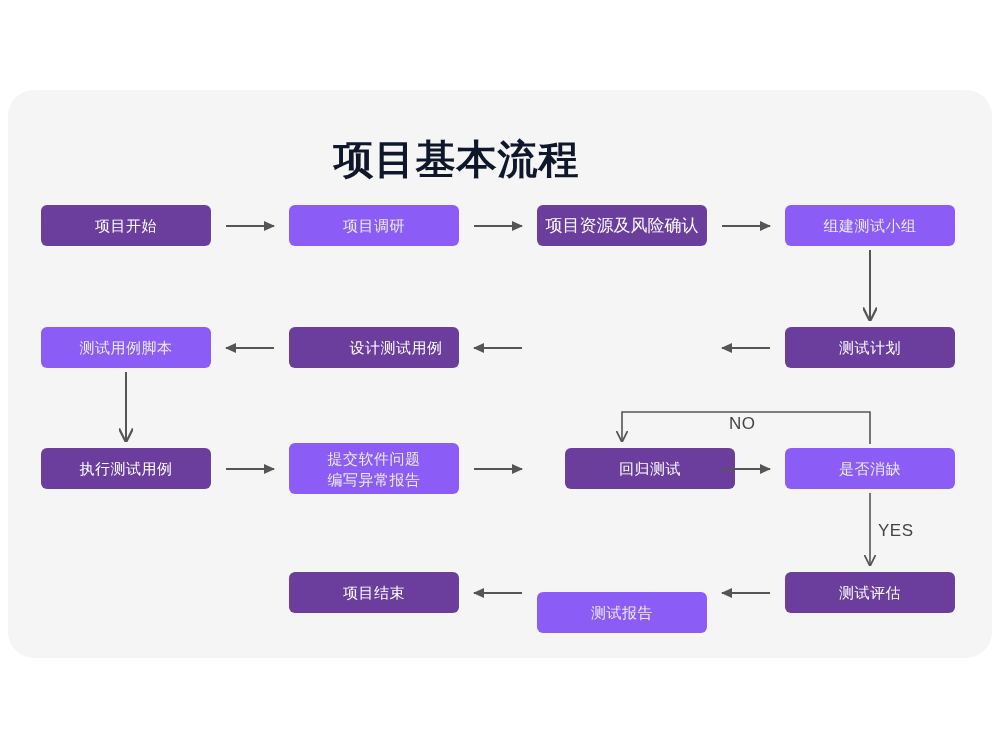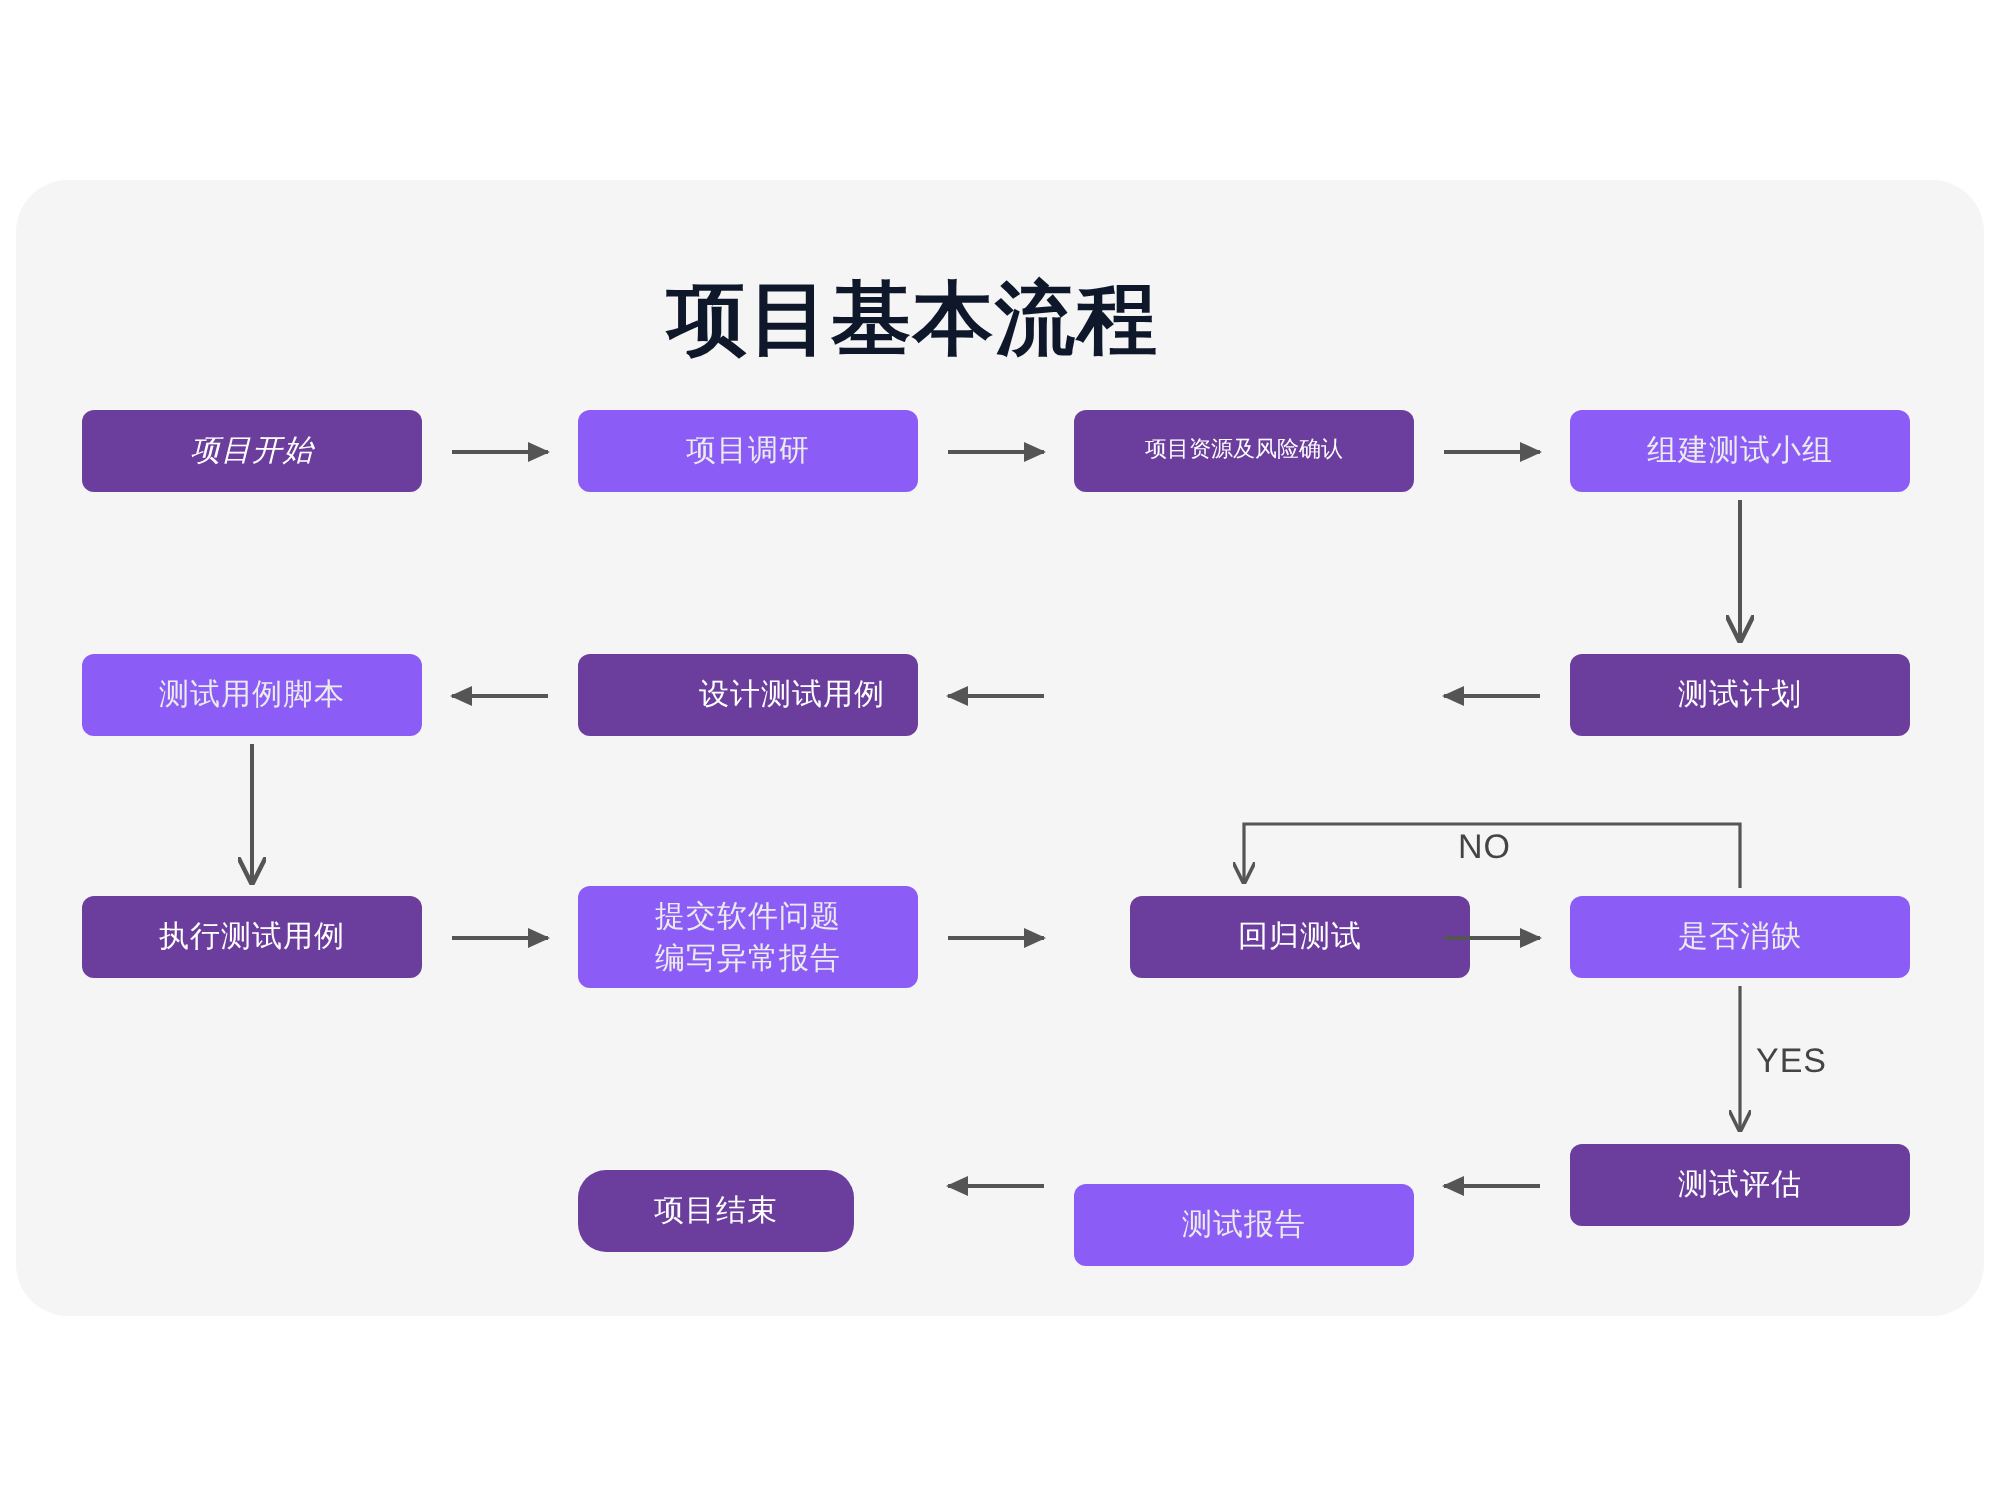--- a/index.html
+++ b/index.html
@@ -56,21 +56,21 @@
   }
   .node.purple {
     background: #6b3e9e;
     color: #ffffff;
   }
   .node.gray {
     background: #8b5cf6;
     color: #ebebeb;
   }
   .node.tight {
-    font-size: 11px;
+    font-size: 17px;
     letter-spacing: 0px;
   }
   .arrow-h {
     position: absolute;
     height: 2px;
     background: #555555;
   }
   .arrow-h.right::after {
     content: "";
     position: absolute;
@@ -112,21 +112,21 @@
 </style>
 </head>
 <body>
 
 <div id="stage">
 
   <div id="card"></div>
 
   <div id="chart-title">项目基本流程</div>
 
-  <div class="node purple" style="left:41px; top:205px; width:170px; height:41px;font-style:italic;">项目开始</div>
+  <div class="node purple" style="left:41px; top:205px; width:170px; height:41px;">项目开始</div>
 
   <div class="arrow-h right" style="left:226px; top:225px; width:48px;"></div>
 
   <div class="node gray" style="left:289px; top:205px; width:170px; height:41px;">项目调研</div>
 
   <div class="arrow-h right" style="left:474px; top:225px; width:48px;"></div>
 
   <div class="node purple tight" style="left:537px; top:205px; width:170px; height:41px;">项目资源及风险确认</div>
 
   <div class="arrow-h right" style="left:722px; top:225px; width:48px;"></div>
@@ -154,21 +154,21 @@
 编写异常报告</div>
 
   <div class="arrow-h right" style="left:474px; top:468px; width:48px;"></div>
 
   <div class="node purple" style="left:537px; top:448px; width:170px; height:41px;margin-left:28px;">回归测试</div>
 
   <div class="arrow-h right" style="left:722px; top:468px; width:48px;"></div>
 
   <div class="node gray" style="left:785px; top:448px; width:170px; height:41px;">是否消缺</div>
 
-  <div class="node purple" style="left:289px; top:585px; width:138px; height:41px;border-radius:14px;">项目结束</div>
+  <div class="node purple" style="left:289px; top:572px; width:170px; height:41px;">项目结束</div>
 
   <div class="arrow-h left" style="left:474px; top:592px; width:48px;"></div>
 
   <div class="node gray" style="left:537px; top:572px; width:170px; height:41px;margin-top:20px;">测试报告</div>
 
   <div class="arrow-h left" style="left:722px; top:592px; width:48px;"></div>
 
   <div class="node purple" style="left:785px; top:572px; width:170px; height:41px;">测试评估</div>
 
   <svg class="wires">

